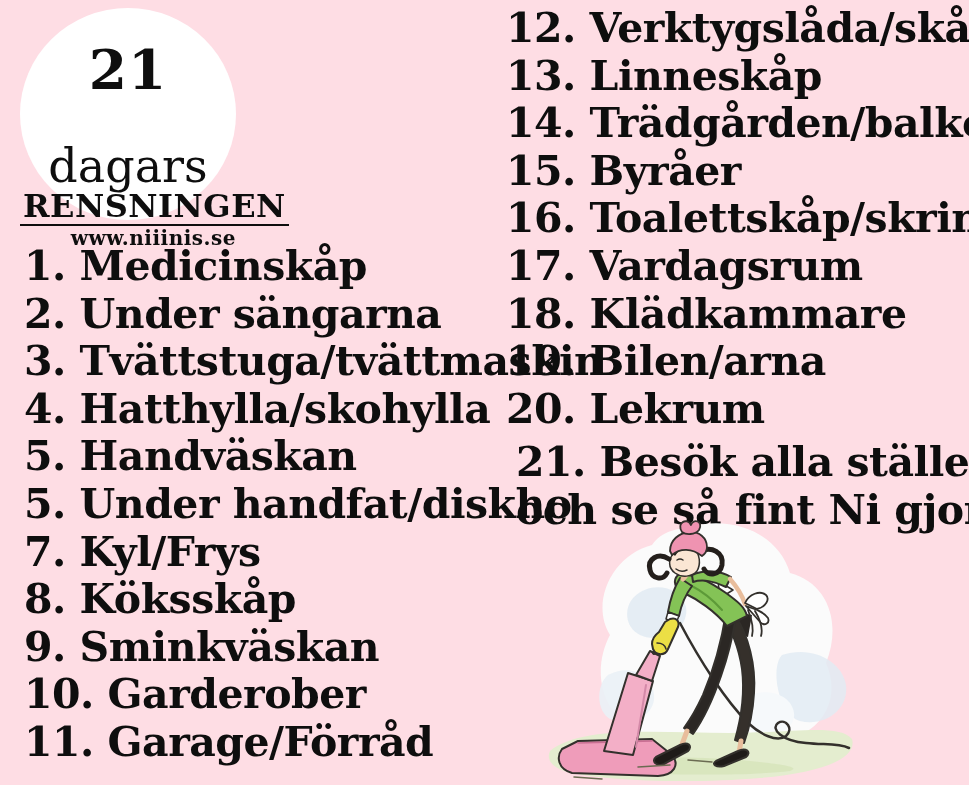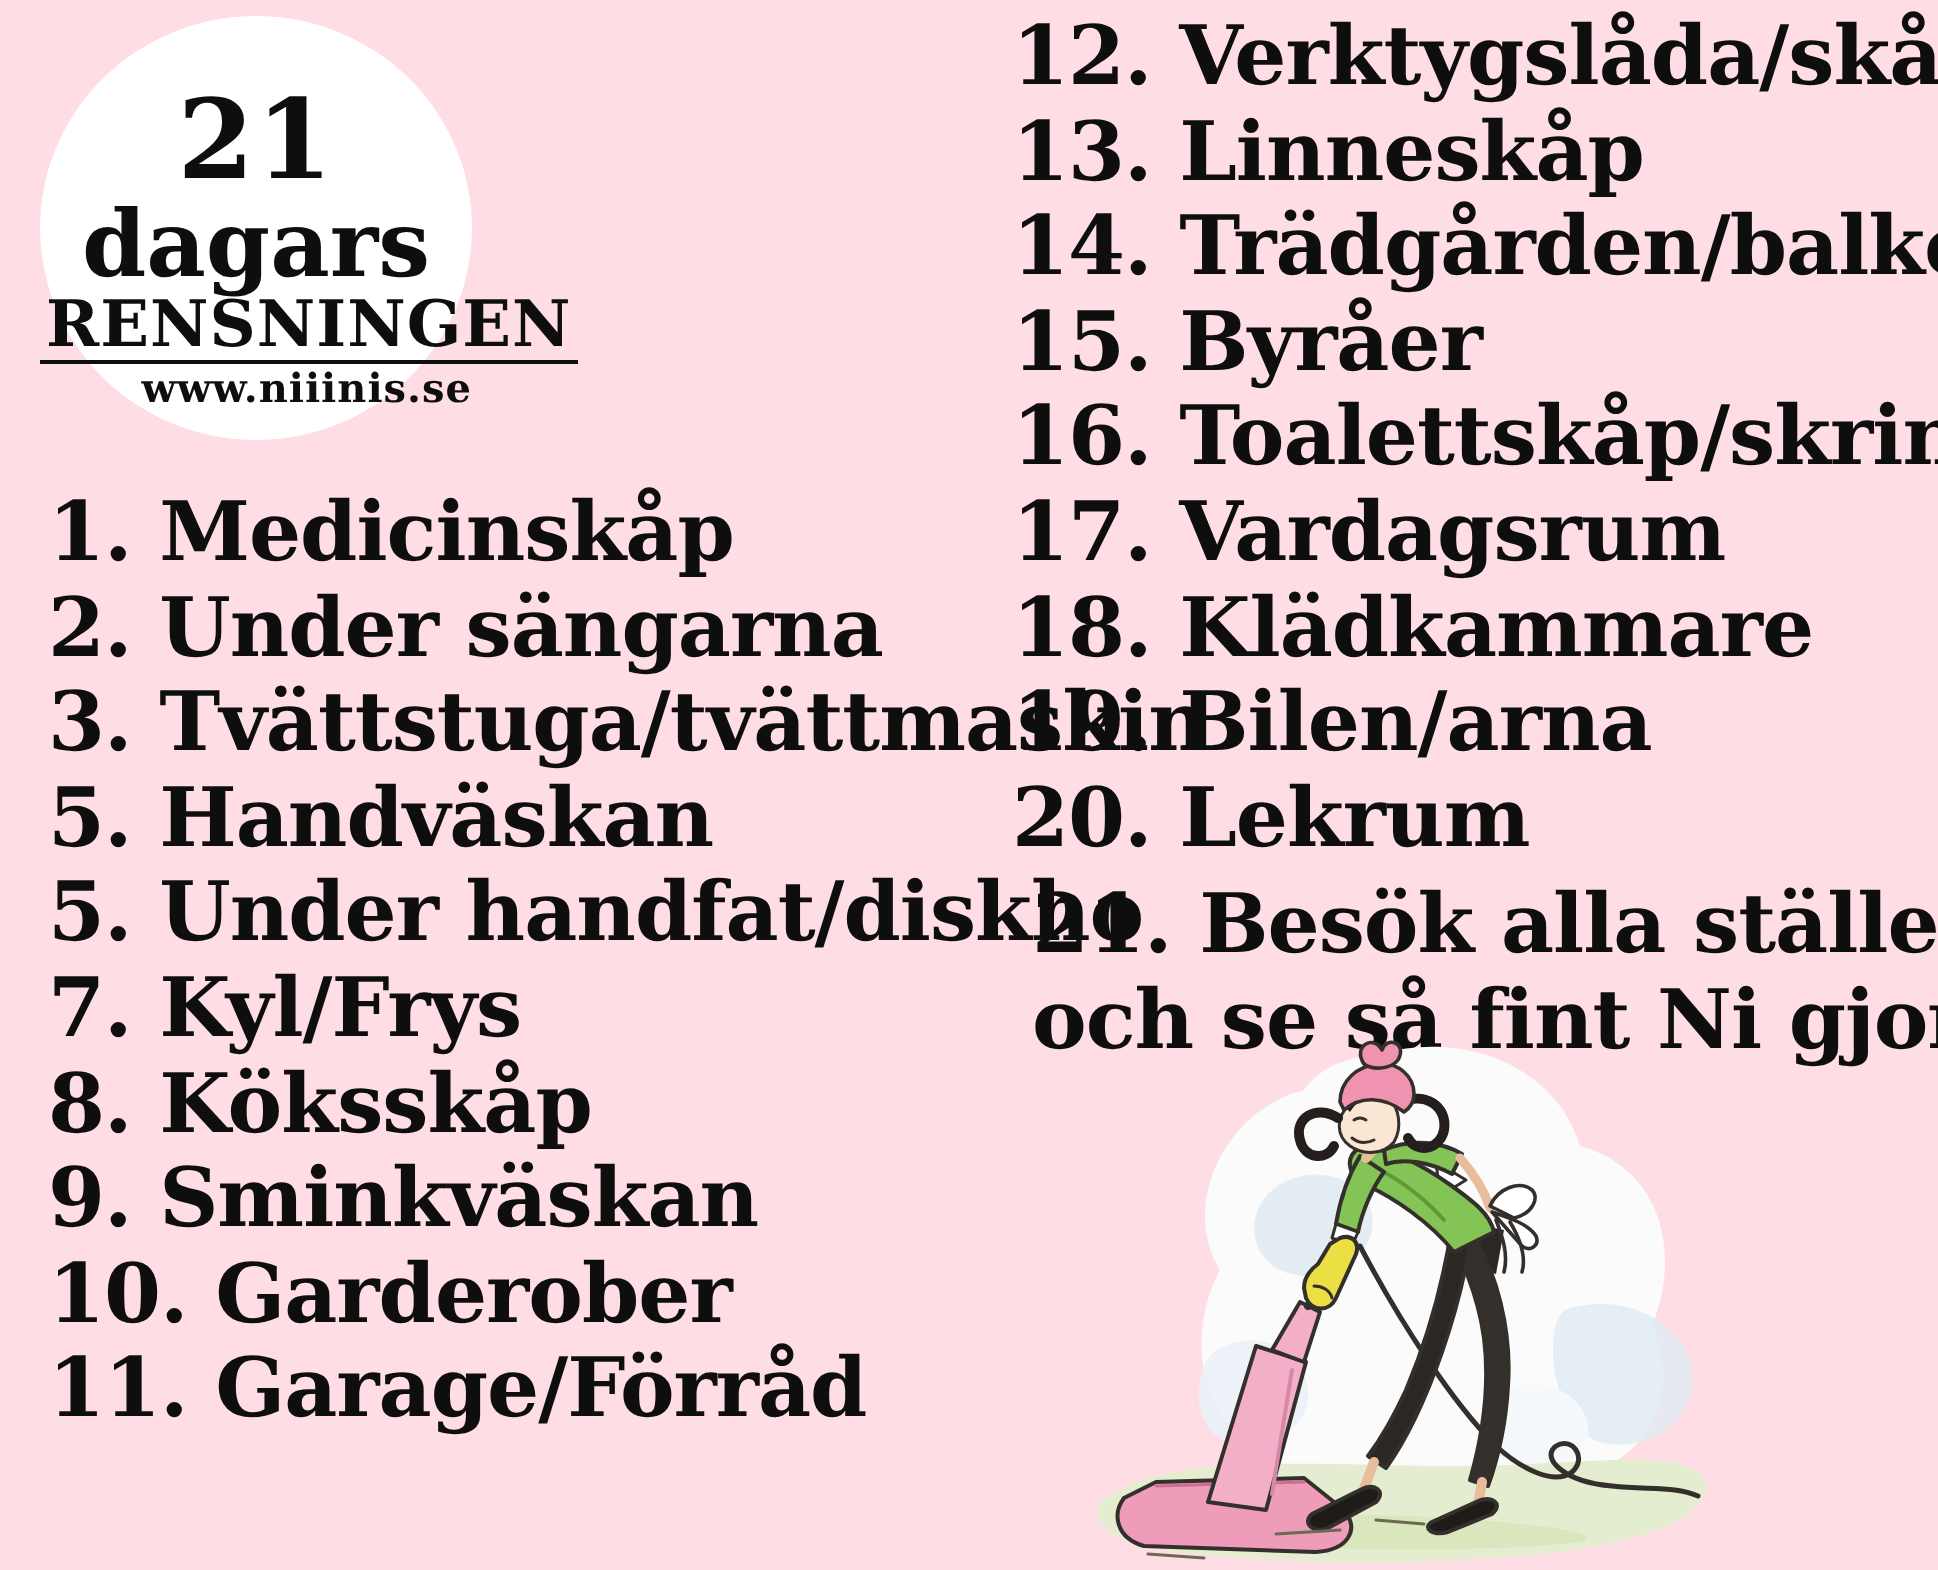--- a/index.html
+++ b/index.html
@@ -20,21 +20,21 @@
     text-align: center;
     box-sizing: border-box;
     padding-top: 13px;
   }
   .logo-21 {
     font-size: 55px; line-height: 57px; font-weight: bold;
     letter-spacing: 1px;
     margin-top: 20px;
   }
   .logo-dagars {
-    font-size: 46px; line-height: 48px; font-weight: bold;
+    font-size: 46px; line-height: 48px; font-weight: normal; margin-top: 44px;
   }
   .logo-rensningen {
     display: inline-block;
     font-size: 32px; line-height: 32px; font-weight: bold;
     letter-spacing: 0.5px;
     border-bottom: 2.5px solid #0e0e0e;
     padding: 0 3px 2px 3px;
     white-space: nowrap;
   }
   .logo-site {
@@ -70,20 +70,21 @@
   <div class="logo-21">21</div>
   <div class="logo-dagars">dagars</div>
   <div><span class="logo-rensningen">RENSNINGEN</span></div>
   <div class="logo-site">www.niiinis.se</div>
 </div>
 
 <div class="col col-left">
   <div class="list-item">1. Medicinskåp</div>
   <div class="list-item">2. Under sängarna</div>
   <div class="list-item">3. Tvättstuga/tvättmaskin</div>
+  <div class="list-item">4. Hatthylla/skohylla</div>
   <div class="list-item">5. Handväskan</div>
   <div class="list-item">5. Under handfat/diskho</div>
   <div class="list-item">7. Kyl/Frys</div>
   <div class="list-item">8. Köksskåp</div>
   <div class="list-item">9. Sminkväskan</div>
   <div class="list-item">10. Garderober</div>
   <div class="list-item">11. Garage/Förråd</div>
 </div>
 
 <div class="col col-right">

